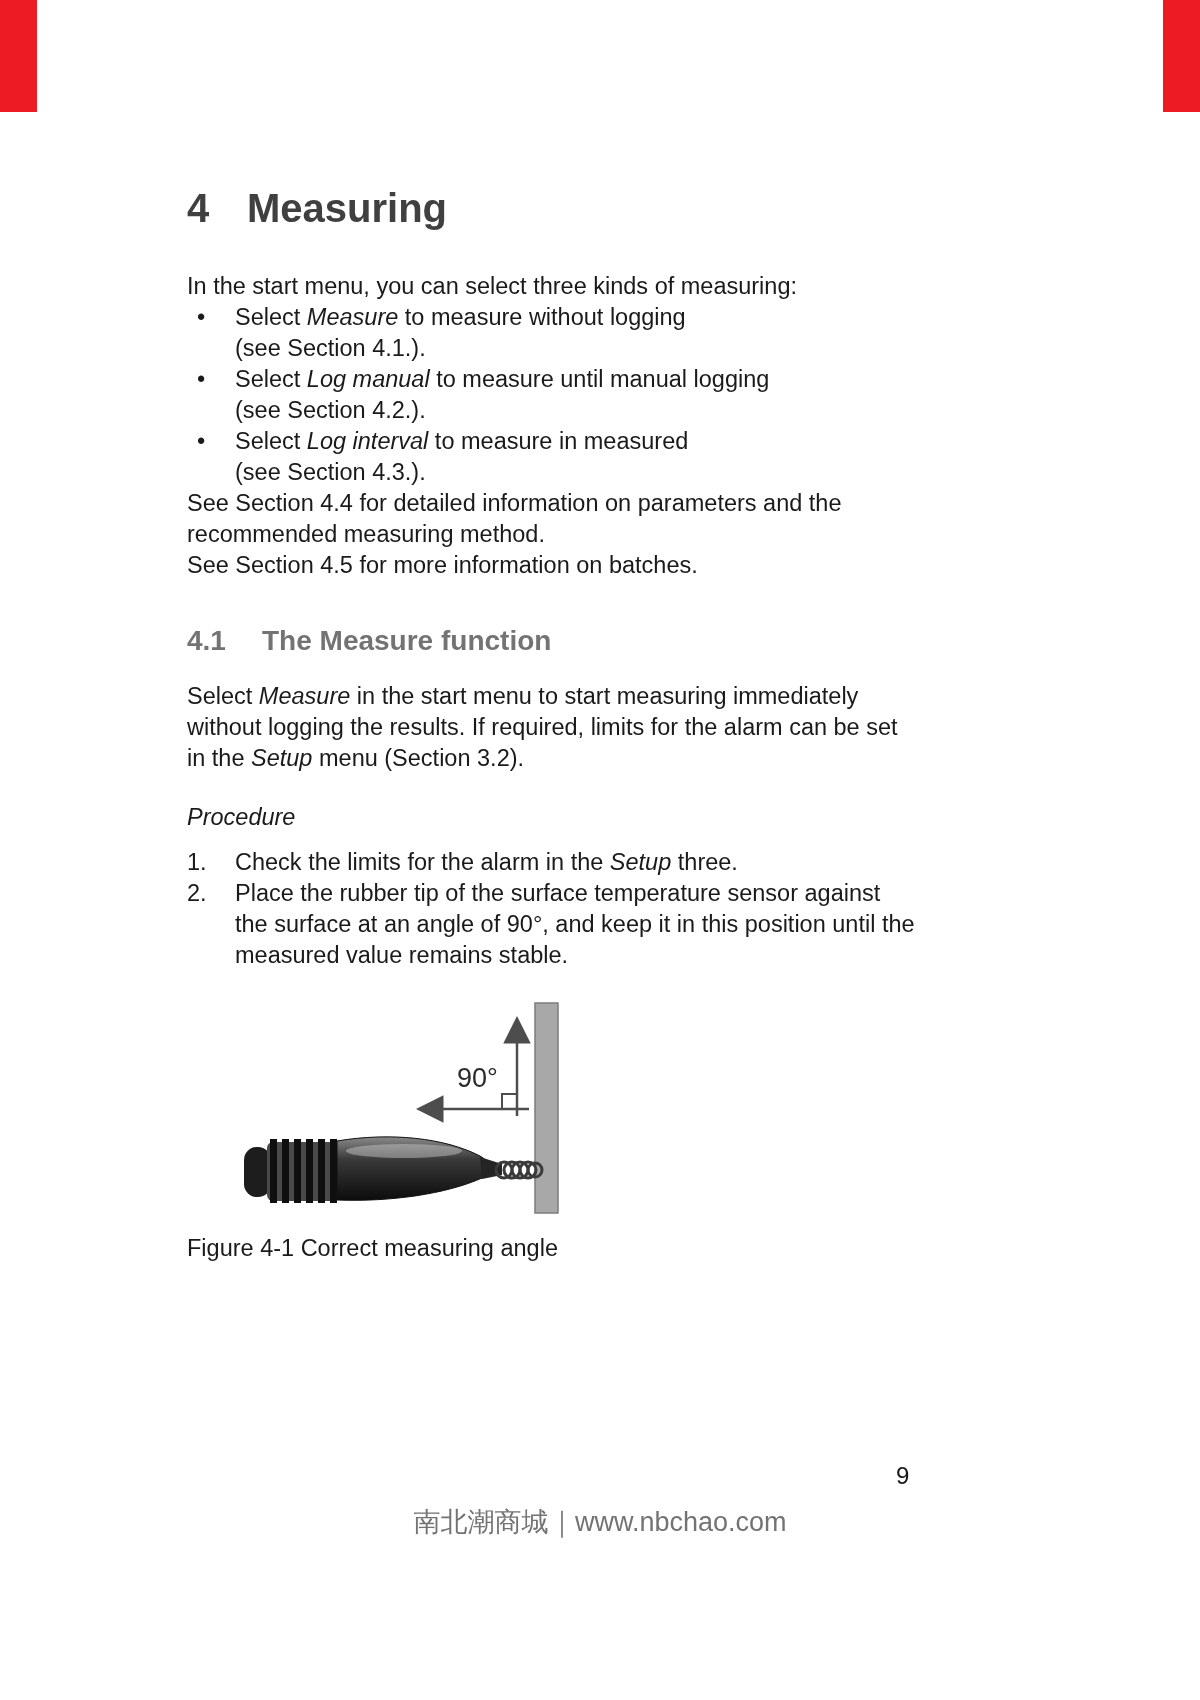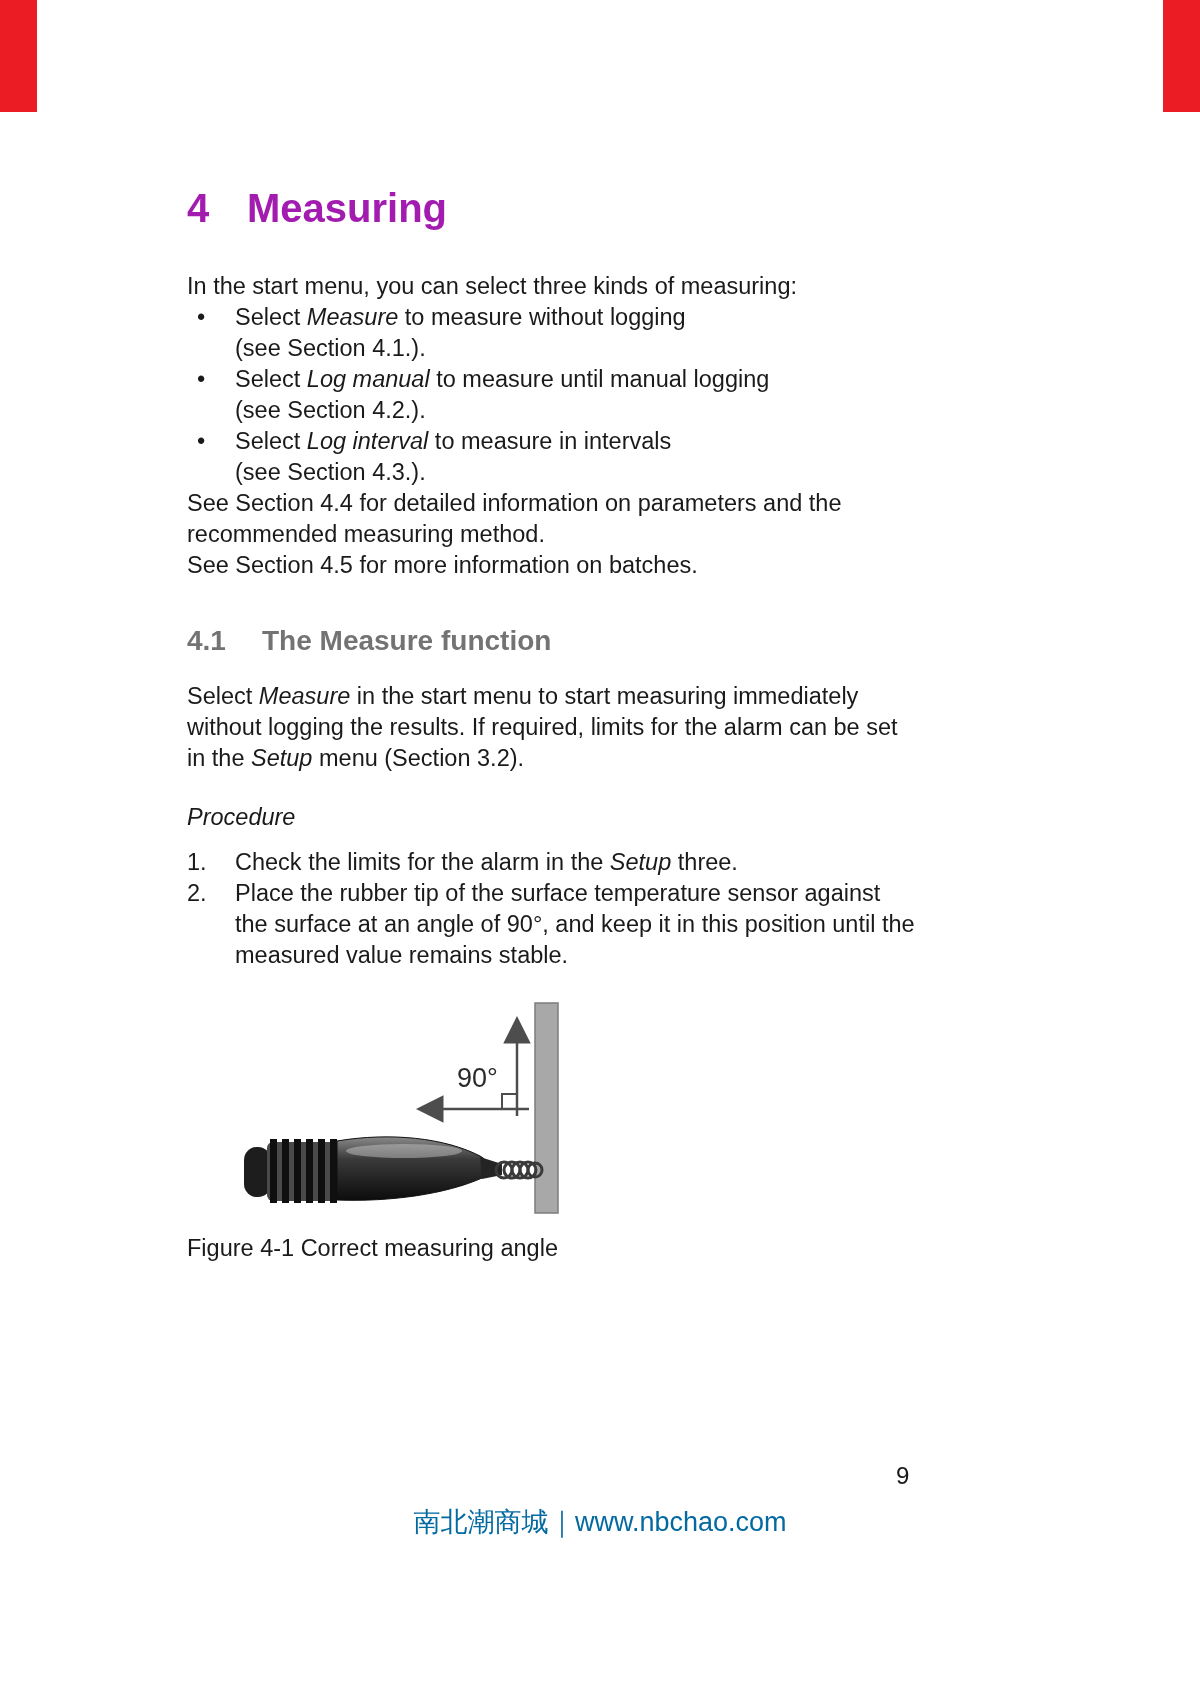--- a/index.html
+++ b/index.html
@@ -26,21 +26,21 @@
     position: absolute;
     left: 187px;
     top: 186px;
     width: 730px;
   }
 
   h1.chapter {
     margin: 0 0 40px 0;
     font-size: 40px;
     font-weight: bold;
-    color: #a21caf;
+    color: #404040;
   }
   h1.chapter .h-num { display: inline-block; width: 60px; }
 
   p.body, .li-text, .step-text, .caption {
     font-size: 23.5px;
     line-height: 31px;
     margin: 0;
     color: #1a1a1a;
   }
 
@@ -100,21 +100,21 @@
     font-size: 24px;
     color: #1a1a1a;
   }
   .footer {
     position: absolute;
     top: 1504px;
     left: 0;
     width: 100%;
     text-align: center;
     font-size: 27px;
-    color: #0369a1;
+    color: #737373;
   }
   i { font-style: italic; }
 </style>
 </head>
 <body>
 
 <div class="page">
 
   <div class="red-mark left"></div>
   <div class="red-mark right"></div>
@@ -138,21 +138,21 @@
       <li>
         <span class="marker">•</span>
         <span class="li-text">
           <span>Select </span><i>Log manual</i><span> to measure until manual logging</span><br>
           <span>(see Section 4.2.).</span>
         </span>
       </li>
       <li>
         <span class="marker">•</span>
         <span class="li-text">
-          <span>Select </span><i>Log interval</i><span> to measure in intervals</span><br>
+          <span>Select </span><i>Log interval</i><span> to measure in measured</span><br>
           <span>(see Section 4.3.).</span>
         </span>
       </li>
     </ul>
 
     <p class="body para-gap">See Section 4.4 for detailed information on parameters and the recommended measuring method.</p>
 
     <p class="body para-gap">See Section 4.5 for more information on batches.</p>
 
     <h2 class="section">

